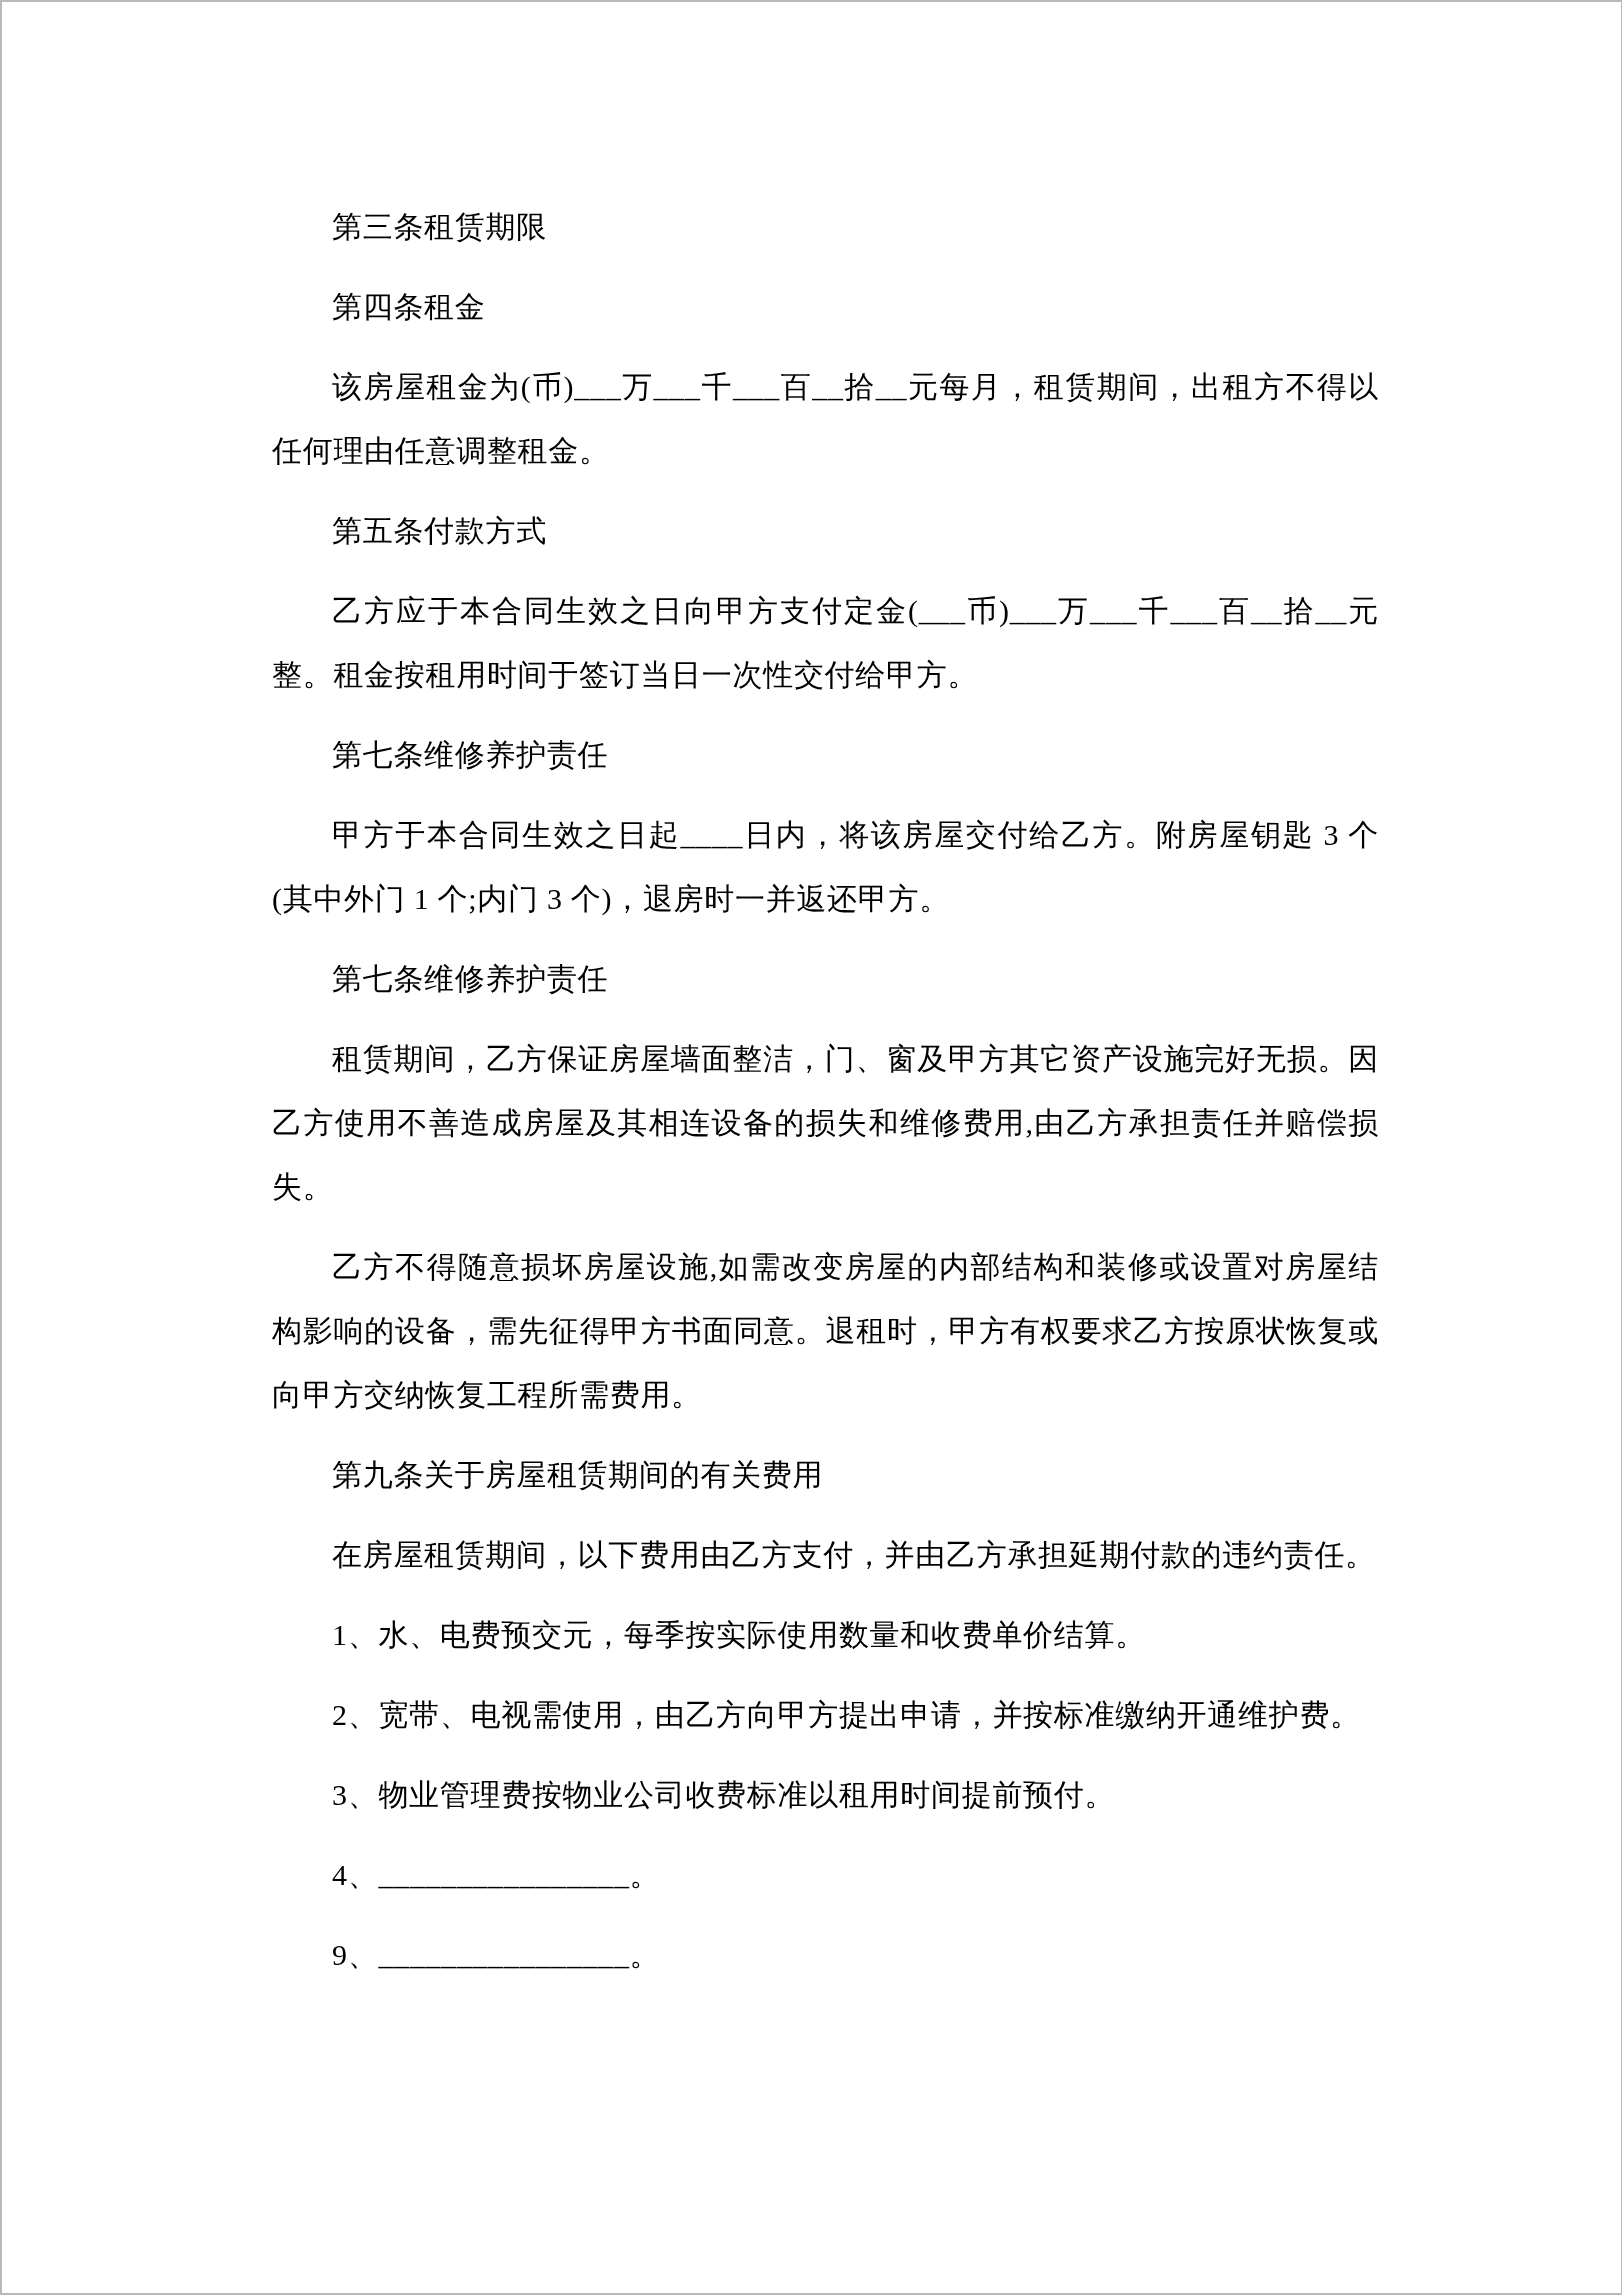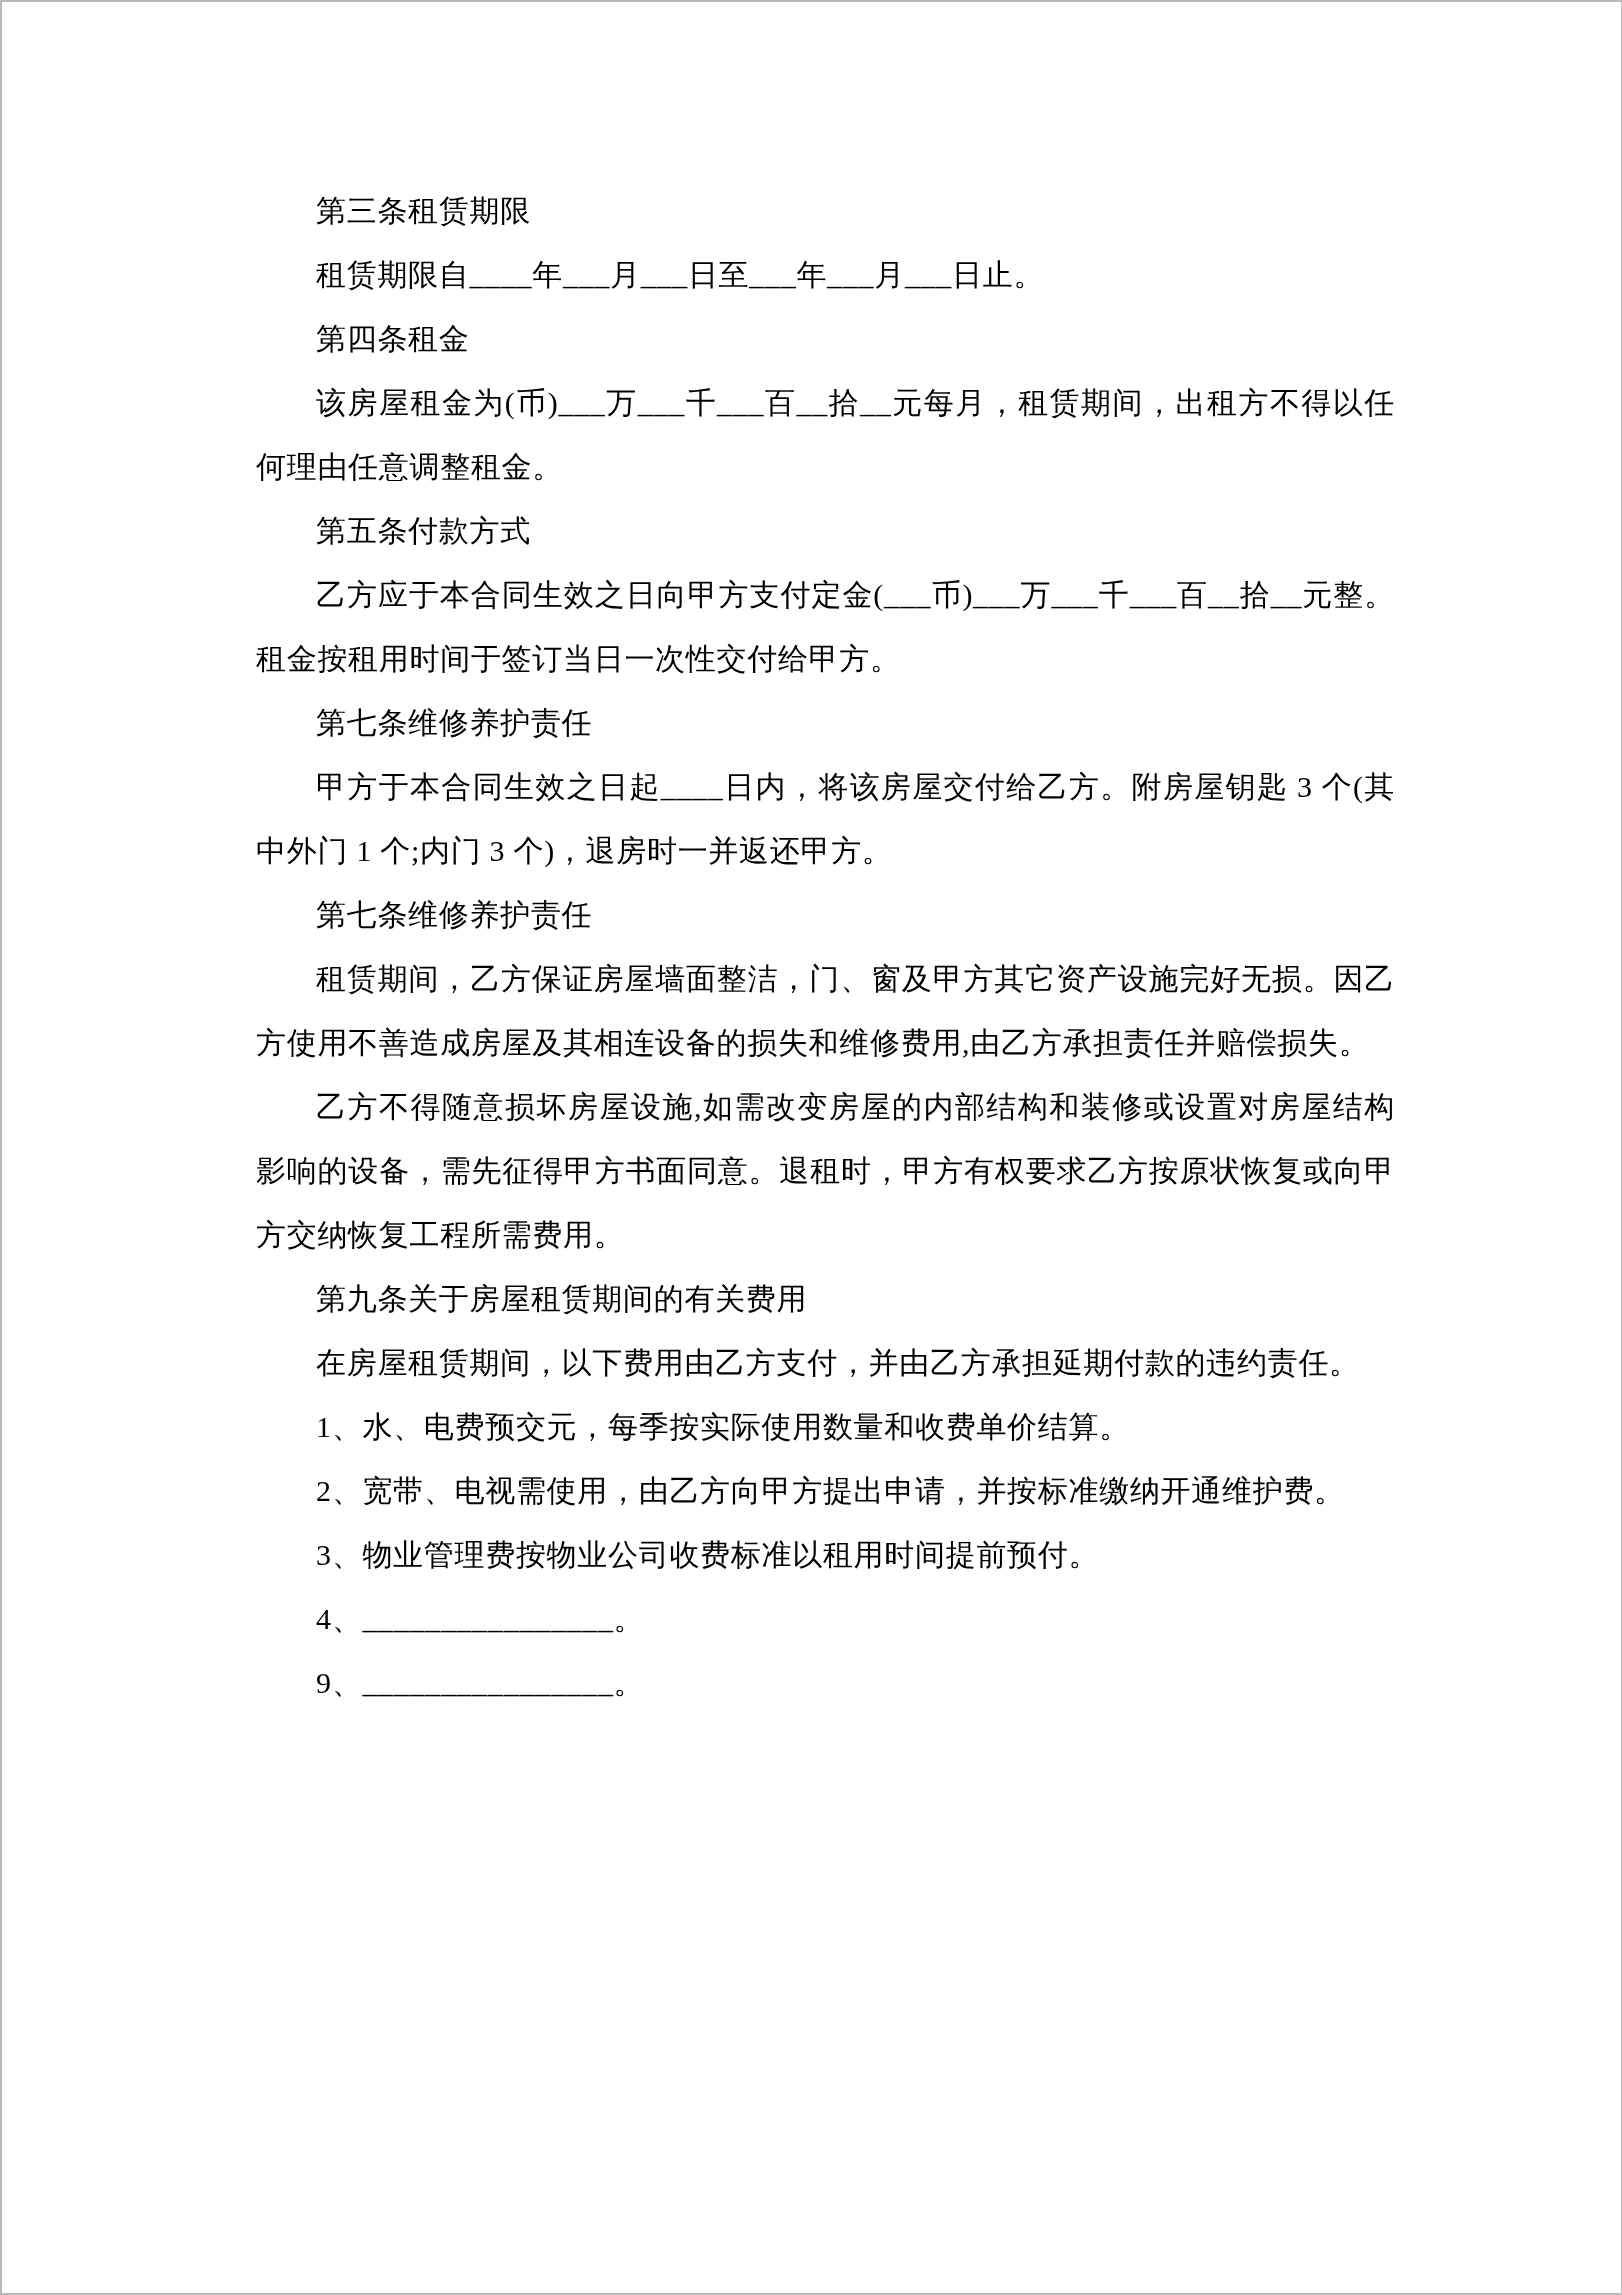--- a/index.html
+++ b/index.html
@@ -18,38 +18,37 @@
     font-family: "Liberation Serif", "DejaVu Serif", serif;
   }
   .content {
     position: absolute;
     left: 254px;
     top: 177px;
     width: 1139px;
     color: #000000;
   }
   .content p {
-    margin: 0;
+    margin: 16px;
     padding: 0;
     font-size: 30px;
     line-height: 64px;
     text-indent: 60px;
     text-align: justify;
     letter-spacing: 0.7px;
     word-break: break-all;
     color: #000000;
   }
 </style>
 </head>
 <body>
 
 <div class="page">
   <div class="content">
     <p>第三条租赁期限</p>
-    <p>租赁期限自____年___月___日至___年___月___日止。</p>
     <p>第四条租金</p>
     <p>该房屋租金为(币)___万___千___百__拾__元每月，租赁期间，出租方不得以任何理由任意调整租金。</p>
     <p>第五条付款方式</p>
     <p>乙方应于本合同生效之日向甲方支付定金(___币)___万___千___百__拾__元整。租金按租用时间于签订当日一次性交付给甲方。</p>
     <p>第七条维修养护责任</p>
     <p>甲方于本合同生效之日起____日内，将该房屋交付给乙方。附房屋钥匙 3 个(其中外门 1 个;内门 3 个)，退房时一并返还甲方。</p>
     <p>第七条维修养护责任</p>
     <p>租赁期间，乙方保证房屋墙面整洁，门、窗及甲方其它资产设施完好无损。因乙方使用不善造成房屋及其相连设备的损失和维修费用,由乙方承担责任并赔偿损失。</p>
     <p>乙方不得随意损坏房屋设施,如需改变房屋的内部结构和装修或设置对房屋结构影响的设备，需先征得甲方书面同意。退租时，甲方有权要求乙方按原状恢复或向甲方交纳恢复工程所需费用。</p>
     <p>第九条关于房屋租赁期间的有关费用</p>

